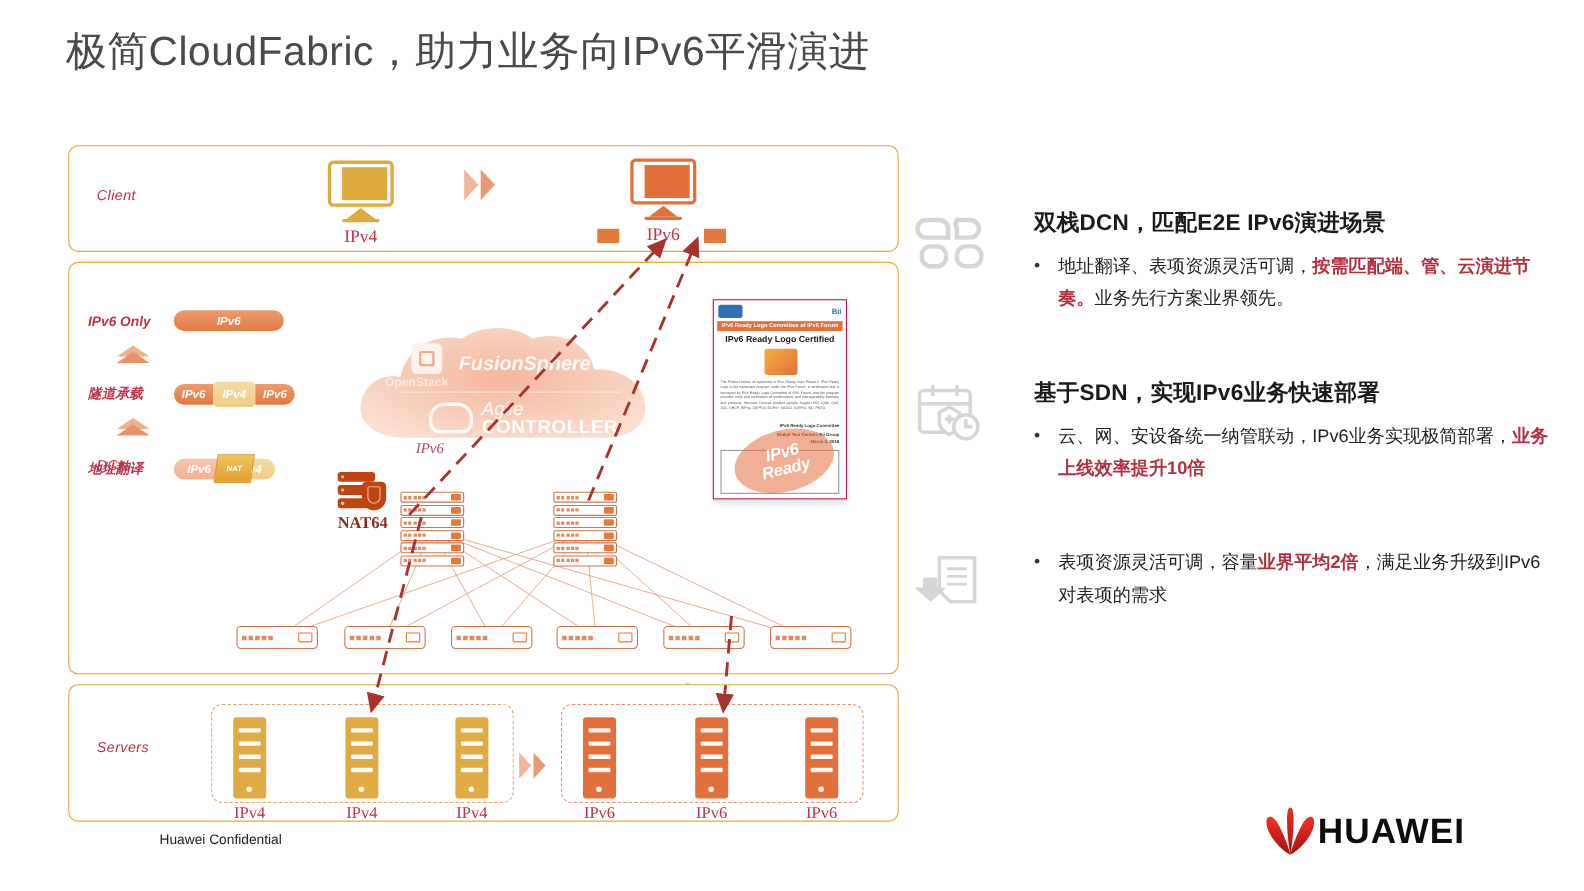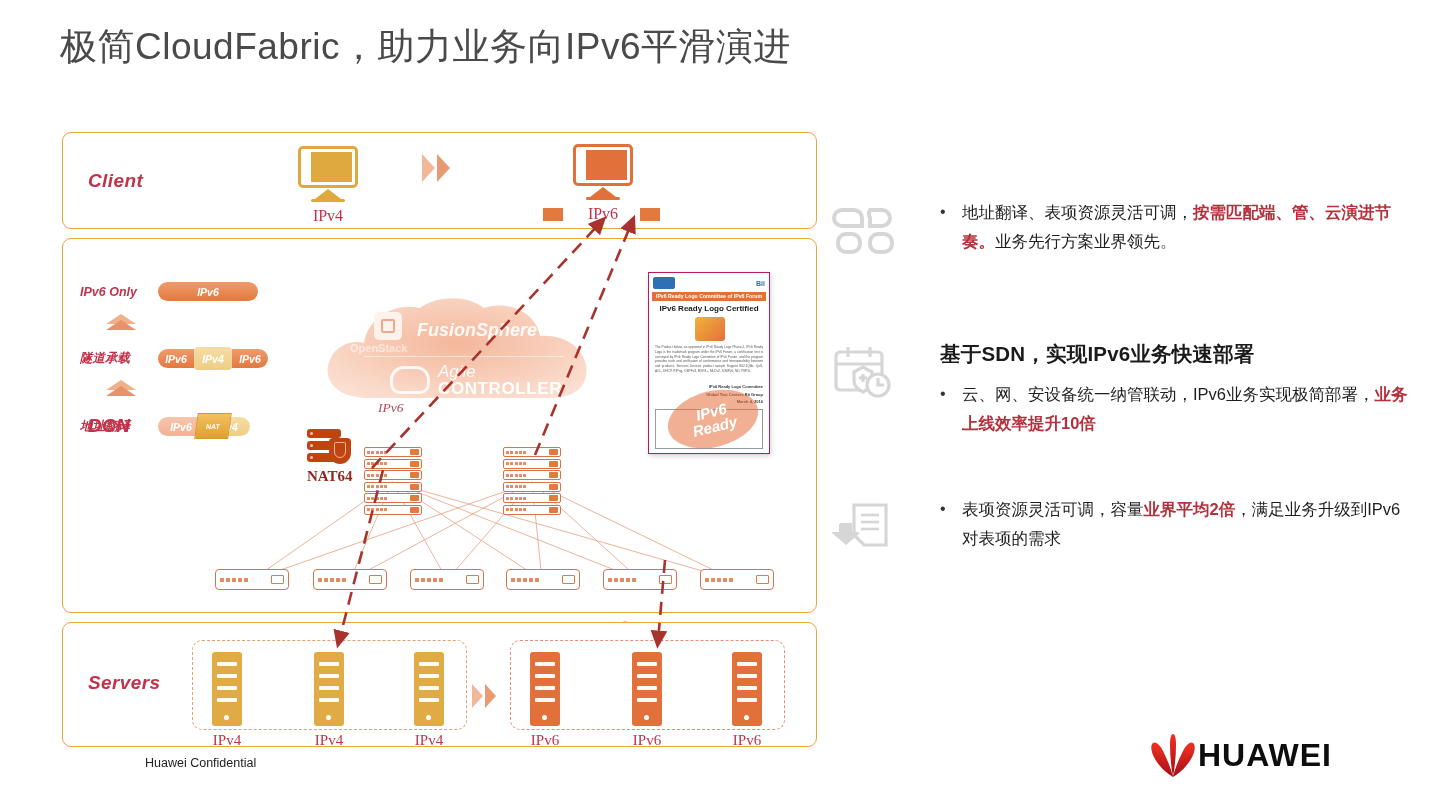--- a/index.html
+++ b/index.html
@@ -25,21 +25,21 @@
     position: absolute; left: 0; width: 755px;
     border: 1.6px solid #e3a93c; border-radius: 9px;
     background: #fff;
   }
   .band-client  { top: 0;   height: 97px; }
   .band-dcn     { top: 106px; height: 375px; }
   .band-servers { top: 490px; height: 125px; }
 
   .band-label {
     position: absolute; left: 26px;
-    font-size: 19px; font-weight: bold; font-style: italic;
+    font-size: 13px; font-weight: normal; font-style: italic;
     color: #c0334a; letter-spacing: 0.4px;
   }
   .lbl-client  { top: 38px; }
   .lbl-dcn     { top: 283px; }
   .lbl-servers { top: 540px; }
 
   
   .monitor { position: absolute; width: 60px; }
   .monitor .screen {
     width: 60px; height: 42px; border-radius: 5px;
@@ -629,20 +629,21 @@
       <div class="pt-icon">
         <svg viewBox="0 0 64 56" width="64" height="56">
           <g fill="none" stroke="#d6d6d6" stroke-width="4">
             <path d="M6 8 h12 a8 8 0 0 1 8 8 v8 h-20 a8 8 0 0 1 -8 -8 v0 a8 8 0 0 1 8 -8 z" transform="translate(4,0)"></path>
             <path d="M38 8 h12 a8 8 0 0 1 8 8 v0 a8 8 0 0 1 -8 8 h-12 v-8 a8 8 0 0 1 0 -8 z"></path>
             <rect x="6" y="32" width="22" height="18" rx="8"></rect>
             <rect x="38" y="32" width="22" height="18" rx="8"></rect>
           </g>
         </svg>
       </div>
+      <div class="pt-head">双栈DCN，匹配E2E IPv6演进场景</div>
       <div class="pt-body">
         <div class="pt-dot">•</div>
         <div class="pt-text"><span>地址翻译、表项资源灵活可调，</span><span class="em-red">按需匹配端、管、云演进节奏。</span><span>业务先行方案业界领先。</span></div>
       </div>
     </div>
 
     <div class="point">
       <div class="pt-icon">
         <svg viewBox="0 0 64 56" width="64" height="56">
           <g fill="none" stroke="#d6d6d6" stroke-width="3.2">

